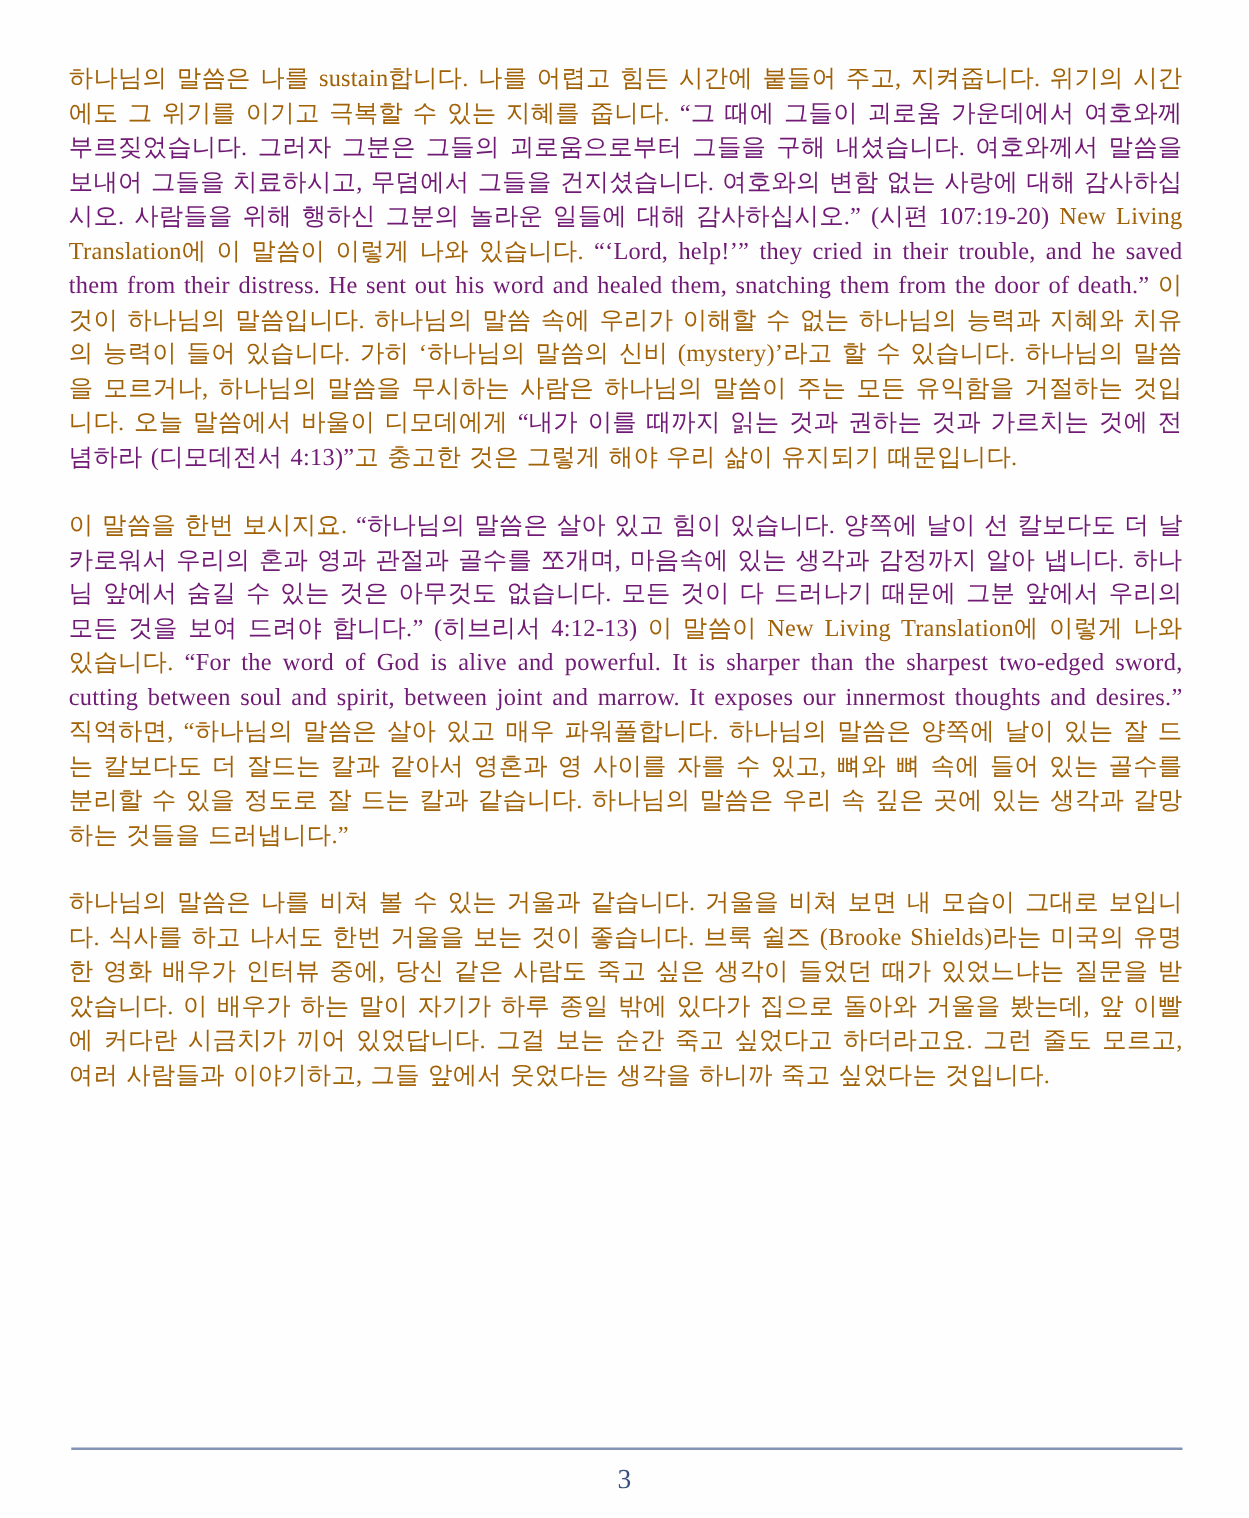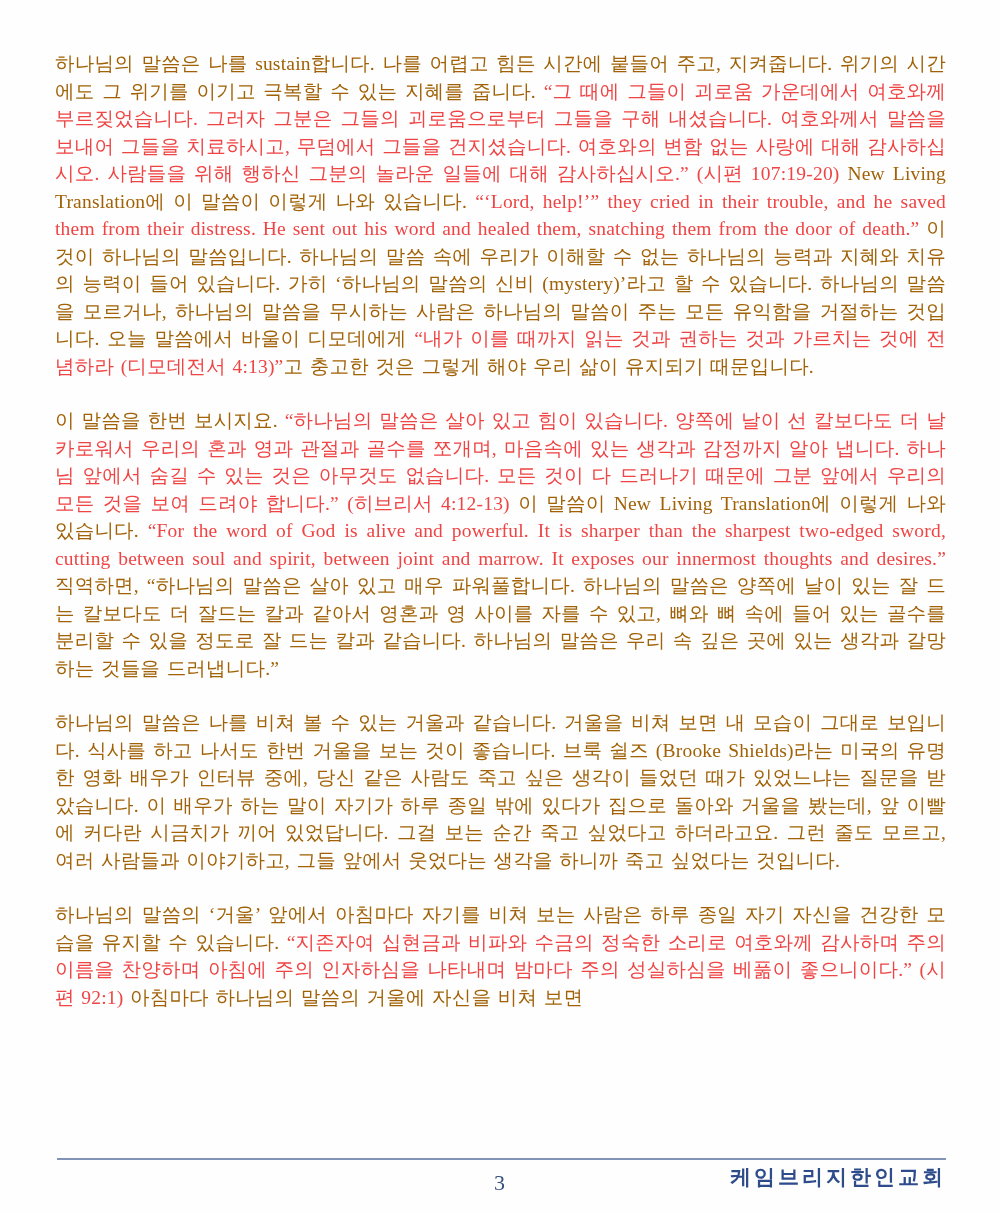--- a/index.html
+++ b/index.html
@@ -26,21 +26,21 @@
     letter-spacing: 0.2px;
     word-spacing: 1.5px;
   }
   .content p {
     margin: 0 0 27px 0;
   }
   .content p:last-child {
     margin-bottom: 0;
   }
   .seg-body { color: #a16207; }
-  .seg-scripture { color: #ef4444; }
+  .seg-scripture { color: #701a75; }
   .footer-rule {
     position: absolute;
     left: 57px;
     right: 53px;
     top: 1158px;
     border-top: 2px solid #8293b6;
     height: 0;
   }
   .footer-org {
     position: absolute;
@@ -63,22 +63,20 @@
 </style>
 </head>
 <body>
 
 <div class="page">
 
   <div class="content" id="document-body">
       <p><span class="seg-body">하나님의 말씀은 나를 sustain합니다. 나를 어렵고 힘든 시간에 붙들어 주고, 지켜줍니다. 위기의 시간에도 그 위기를 이기고 극복할 수 있는 지혜를 줍니다. </span><span class="seg-scripture">“그 때에 그들이 괴로움 가운데에서 여호와께 부르짖었습니다. 그러자 그분은 그들의 괴로움으로부터 그들을 구해 내셨습니다. 여호와께서 말씀을 보내어 그들을 치료하시고, 무덤에서 그들을 건지셨습니다. 여호와의 변함 없는 사랑에 대해 감사하십시오. 사람들을 위해 행하신 그분의 놀라운 일들에 대해 감사하십시오.” (시편 107:19-20) </span><span class="seg-body">New Living Translation에 이 말씀이 이렇게 나와 있습니다. </span><span class="seg-scripture">“‘Lord, help!’” they cried in their trouble, and he saved them from their distress. He sent out his word and healed them, snatching them from the door of death.” </span><span class="seg-body">이것이 하나님의 말씀입니다. 하나님의 말씀 속에 우리가 이해할 수 없는 하나님의 능력과 지혜와 치유의 능력이 들어 있습니다. 가히 ‘하나님의 말씀의 신비 (mystery)’라고 할 수 있습니다. 하나님의 말씀을 모르거나, 하나님의 말씀을 무시하는 사람은 하나님의 말씀이 주는 모든 유익함을 거절하는 것입니다. 오늘 말씀에서 바울이 디모데에게 </span><span class="seg-scripture">“내가 이를 때까지 읽는 것과 권하는 것과 가르치는 것에 전념하라 (디모데전서 4:13)”</span><span class="seg-body">고 충고한 것은 그렇게 해야 우리 삶이 유지되기 때문입니다.</span></p>
       <p><span class="seg-body">이 말씀을 한번 보시지요. </span><span class="seg-scripture">“하나님의 말씀은 살아 있고 힘이 있습니다. 양쪽에 날이 선 칼보다도 더 날카로워서 우리의 혼과 영과 관절과 골수를 쪼개며, 마음속에 있는 생각과 감정까지 알아 냅니다. 하나님 앞에서 숨길 수 있는 것은 아무것도 없습니다. 모든 것이 다 드러나기 때문에 그분 앞에서 우리의 모든 것을 보여 드려야 합니다.” (히브리서 4:12-13) </span><span class="seg-body">이 말씀이 New Living Translation에 이렇게 나와 있습니다. </span><span class="seg-scripture">“For the word of God is alive and powerful. It is sharper than the sharpest two-edged sword, cutting between soul and spirit, between joint and marrow. It exposes our innermost thoughts and desires.” </span><span class="seg-body">직역하면, “하나님의 말씀은 살아 있고 매우 파워풀합니다. 하나님의 말씀은 양쪽에 날이 있는 잘 드는 칼보다도 더 잘드는 칼과 같아서 영혼과 영 사이를 자를 수 있고, 뼈와 뼈 속에 들어 있는 골수를 분리할 수 있을 정도로 잘 드는 칼과 같습니다. 하나님의 말씀은 우리 속 깊은 곳에 있는 생각과 갈망하는 것들을 드러냅니다.”</span></p>
       <p><span class="seg-body">하나님의 말씀은 나를 비쳐 볼 수 있는 거울과 같습니다. 거울을 비쳐 보면 내 모습이 그대로 보입니다. 식사를 하고 나서도 한번 거울을 보는 것이 좋습니다. 브룩 쉴즈 (Brooke Shields)라는 미국의 유명한 영화 배우가 인터뷰 중에, 당신 같은 사람도 죽고 싶은 생각이 들었던 때가 있었느냐는 질문을 받았습니다. 이 배우가 하는 말이 자기가 하루 종일 밖에 있다가 집으로 돌아와 거울을 봤는데, 앞 이빨에 커다란 시금치가 끼어 있었답니다. 그걸 보는 순간 죽고 싶었다고 하더라고요. 그런 줄도 모르고, 여러 사람들과 이야기하고, 그들 앞에서 웃었다는 생각을 하니까 죽고 싶었다는 것입니다.</span></p>
-      <p><span class="seg-body">하나님의 말씀의 ‘거울’ 앞에서 아침마다 자기를 비쳐 보는 사람은 하루 종일 자기 자신을 건강한 모습을 유지할 수 있습니다. </span><span class="seg-scripture">“지존자여 십현금과 비파와 수금의 정숙한 소리로 여호와께 감사하며 주의 이름을 찬양하며 아침에 주의 인자하심을 나타내며 밤마다 주의 성실하심을 베풂이 좋으니이다.” (시편 92:1) </span><span class="seg-body">아침마다 하나님의 말씀의 거울에 자신을 비쳐 보면</span></p>
     </div>
 
   <div class="footer-rule"></div>
 
-  <div class="footer-org">케임브리지한인교회</div>
 
   <div class="page-number">3</div>
 
 </div>
 
 </body></html>

